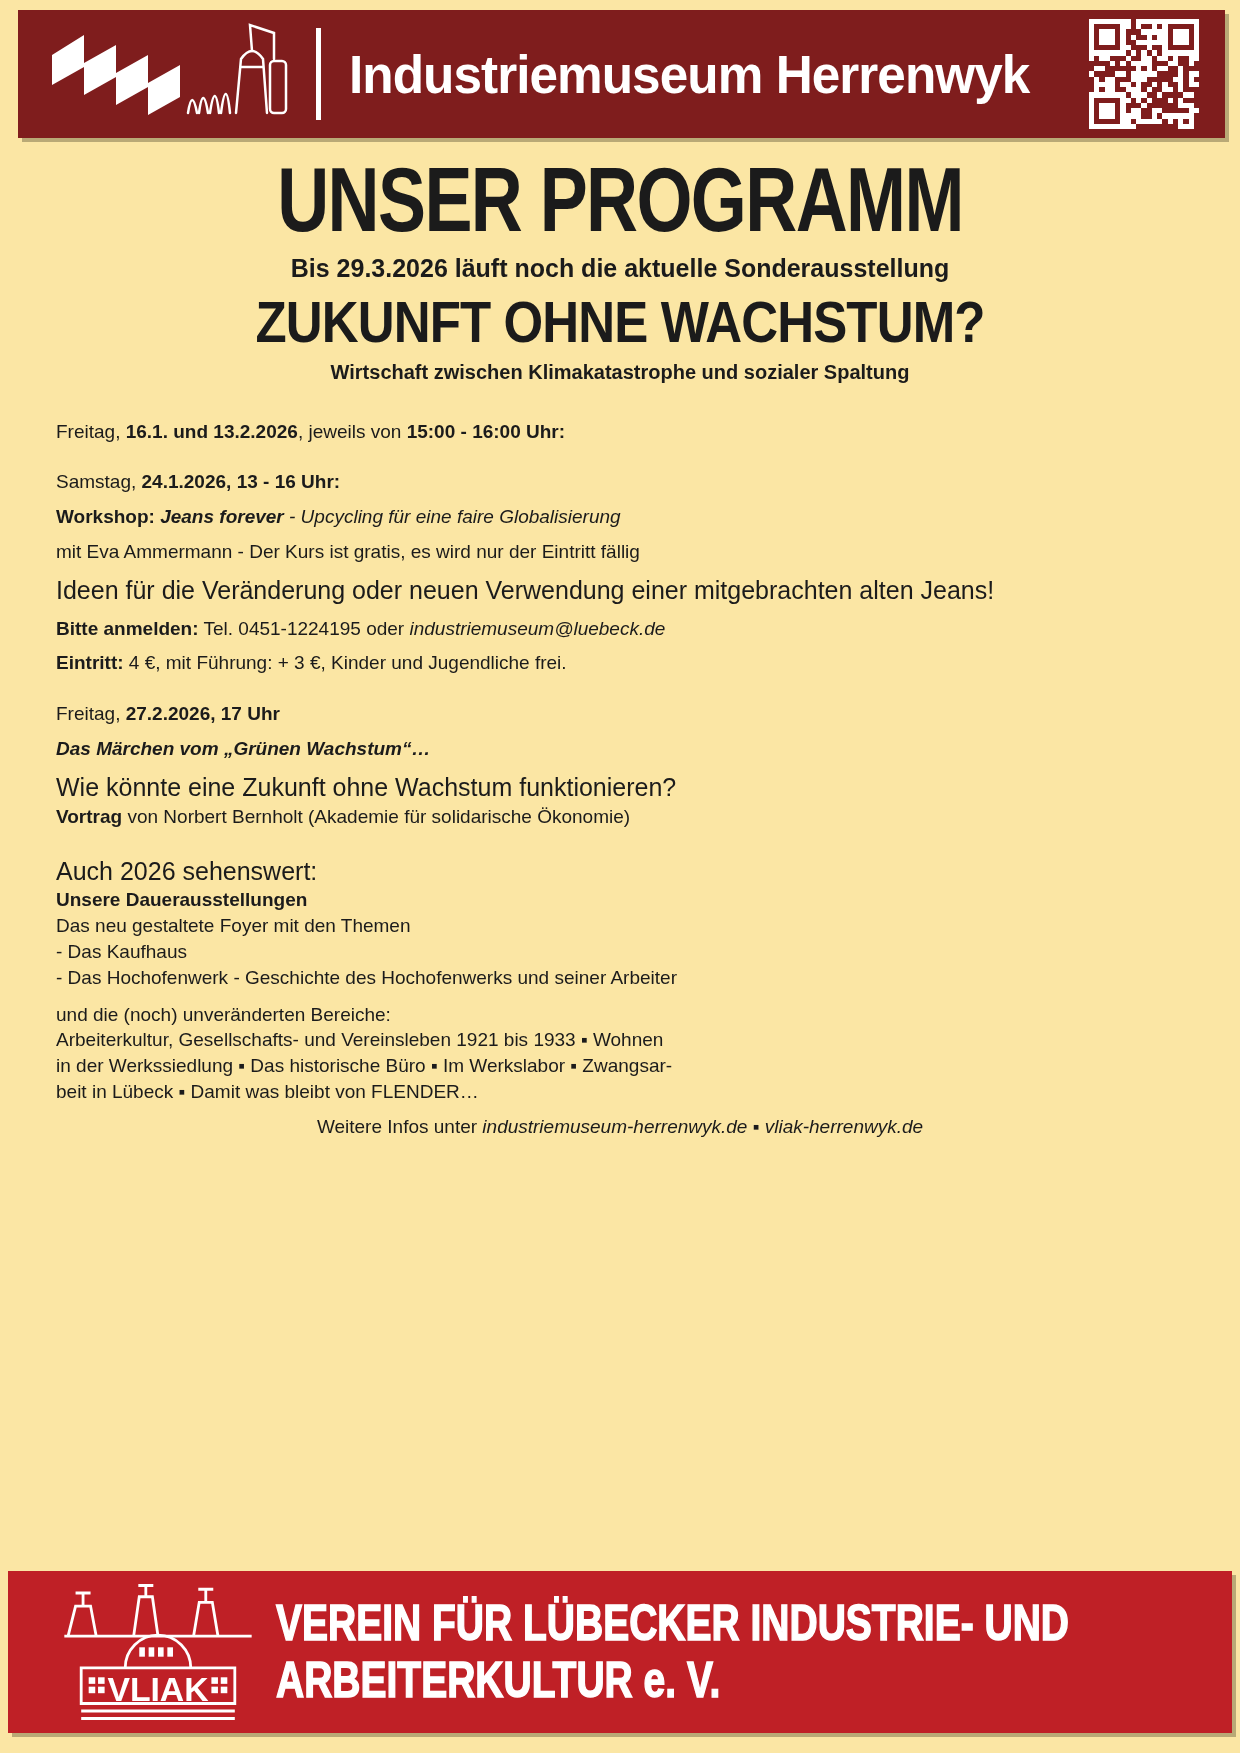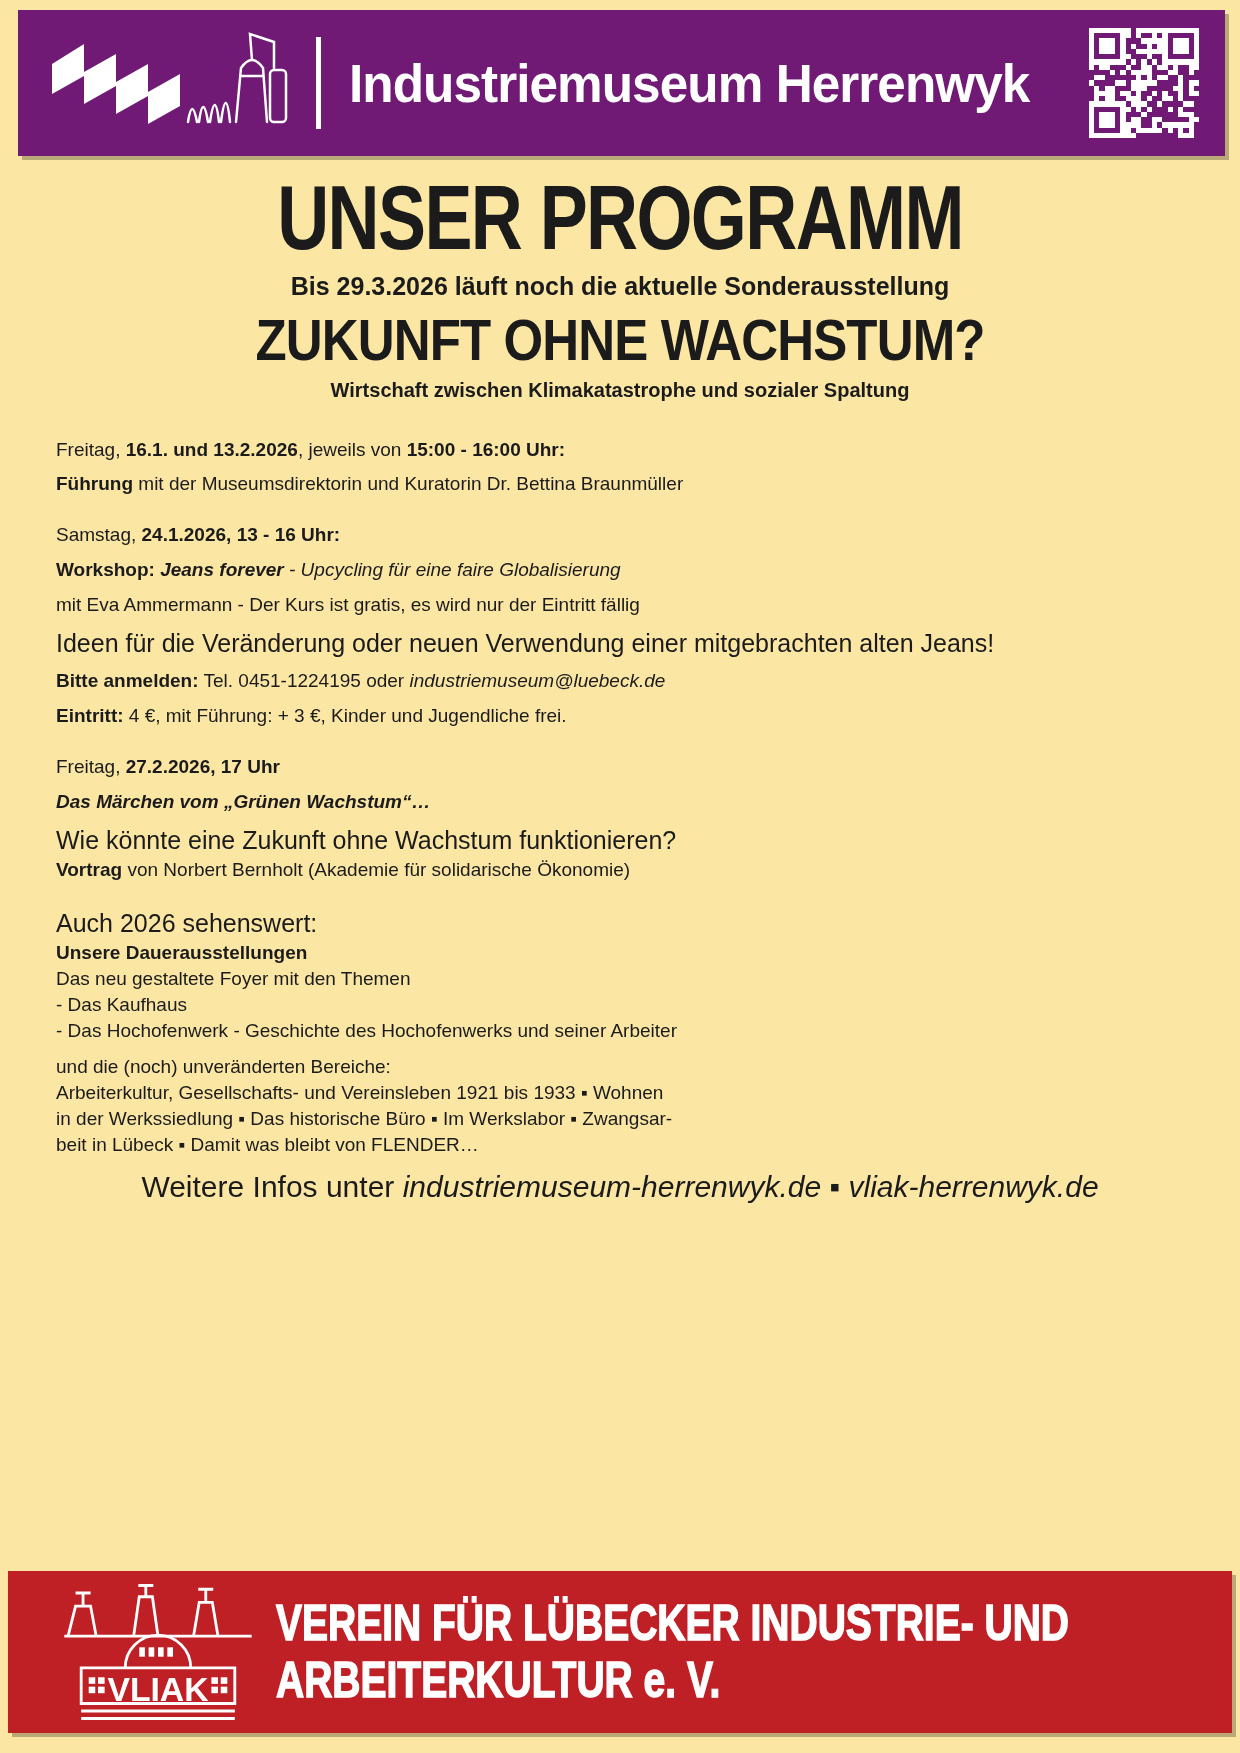--- a/index.html
+++ b/index.html
@@ -8,22 +8,22 @@
     width:1240px;height:1753px;
     background:#FBE6A4;
     color:#1b1b1b;
     font-family:"Liberation Sans",sans-serif;
     display:flex;flex-direction:column;
     overflow:hidden;
   }
   
   .topbar{
     margin:10px 15px 0 18px;
-    height:146px;flex:none;
-    background:#701a75;
+    height:128px;flex:none;
+    background:#7f1d1d;
     box-shadow:4px 4px 0 rgba(104,96,63,.45);
     display:flex;align-items:center;
   }
   .logo-mark{width:250px;height:114px;margin-left:28px;flex:none;}
   .topbar-divider{width:5px;height:92px;background:#fff;margin:0 28px 0 20px;flex:none;}
   .museum-name{
     color:#fff;font-size:54px;font-weight:700;letter-spacing:-1px;
     transform:scaleX(.95);transform-origin:left center;white-space:nowrap;
   }
   .qr{width:110px;height:110px;color:#fff;flex:none;}
@@ -41,21 +41,21 @@
   .exhibition-title{
     margin:0 0 10px;text-align:center;
     font-size:58px;line-height:1;font-weight:700;letter-spacing:-1px;
     transform:scaleX(.88);
   }
   .subtitle{font-weight:700;font-size:20px;margin:0 0 38px;}
   .line{font-size:19px;line-height:1.1;margin:0 0 14px;white-space:nowrap;}
   .small{font-size:25px;}
   .gap{margin-top:30px;}
   .tight{margin-bottom:5px;}
-  .info-line{margin-top:12px;font-size:30px;}
+  .info-line{margin-top:12px;font-size:19px;}
   b{font-weight:700;}
   
   .botbar{
     margin:auto 8px 20px 8px;
     height:162px;flex:none;
     background:#BF2026;
     box-shadow:4px 4px 0 rgba(104,96,63,.45);
     display:flex;align-items:center;
     color:#fff;
   }
@@ -337,21 +337,20 @@
   <main>
 
     <h1 class="program-title">UNSER PROGRAMM</h1>
 
     <p class="center note">Bis 29.3.2026 läuft noch die aktuelle Sonderausstellung</p>
     <h2 class="exhibition-title">ZUKUNFT OHNE WACHSTUM?</h2>
     <p class="center subtitle">Wirtschaft zwischen Klimakatastrophe und sozialer Spaltung</p>
 
     <section>
       <p class="line"><span>Freitag, </span><b>16.1. und 13.2.2026</b><span>, jeweils von </span><b>15:00 - 16:00 Uhr:</b></p>
-      <p class="line"><b>Führung</b><span> mit der Museumsdirektorin und Kuratorin Dr. Bettina Braunmüller</span></p>
     </section>
 
     <section>
       <p class="line gap"><span>Samstag, </span><b>24.1.2026, 13 - 16 Uhr:</b></p>
       <p class="line"><b>Workshop: </b><b><i>Jeans forever</i></b><i> - Upcycling für eine faire Globalisierung</i></p>
       <p class="line">mit Eva Ammermann - Der Kurs ist gratis, es wird nur der Eintritt fällig</p>
       <p class="line small">Ideen für die Veränderung oder neuen Verwendung einer mitgebrachten alten Jeans!</p>
       <p class="line"><b>Bitte anmelden:</b><span> Tel. 0451-1224195 oder </span><i>industriemuseum@luebeck.de</i></p>
       <p class="line"><b>Eintritt:</b><span> 4 €, mit Führung: + 3 €, Kinder und Jugendliche frei.</span></p>
     </section>

